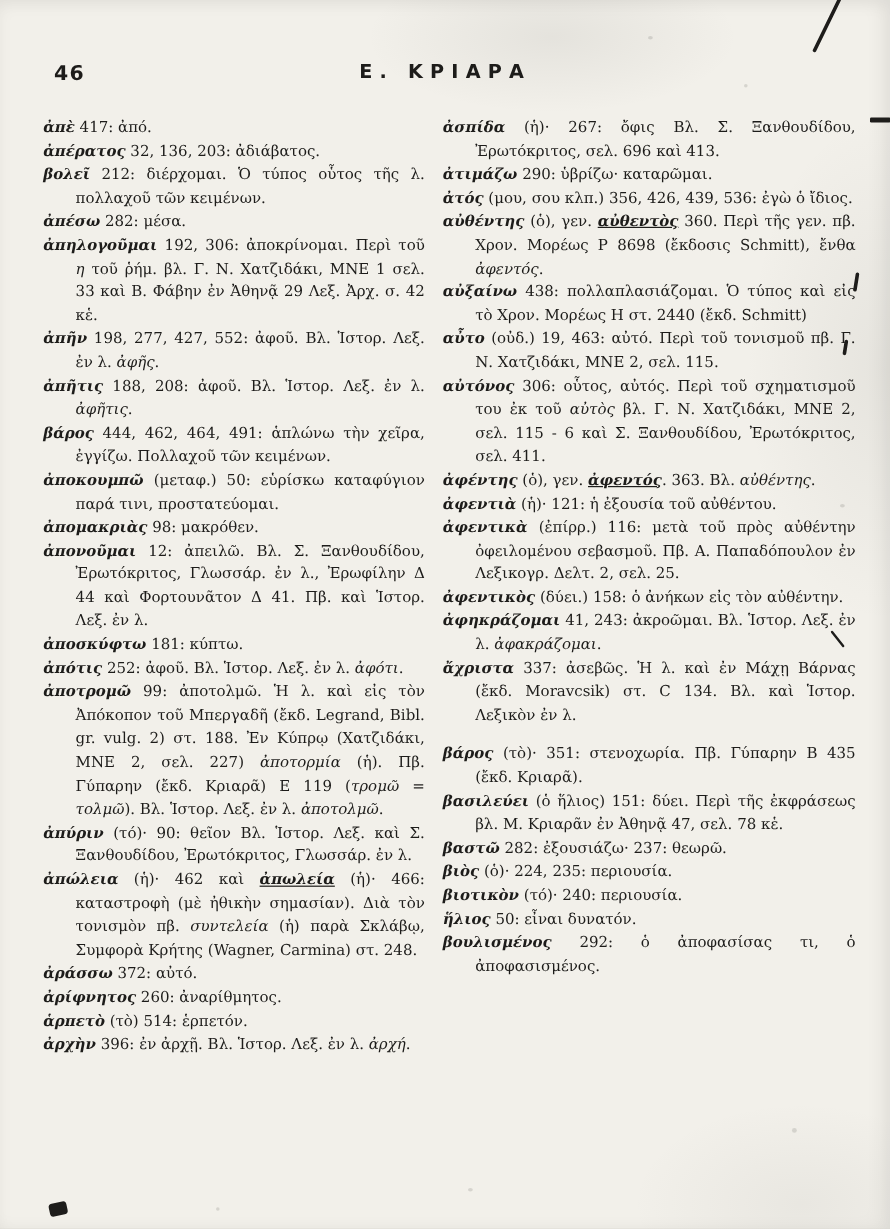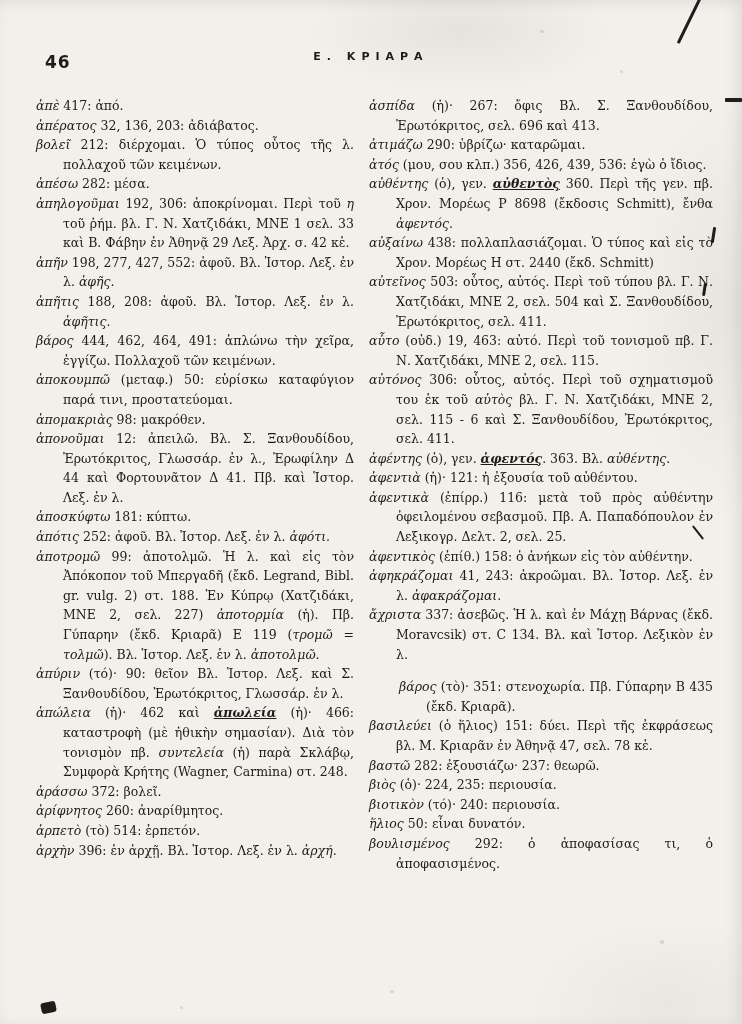--- a/index.html
+++ b/index.html
@@ -19,37 +19,37 @@
   }
   .header{position:absolute;top:50px;left:0;right:0;height:26px;}
   .page-num{
     position:absolute;left:45px;top:2px;
     font-size:17px;letter-spacing:1px;
     font-family:"DejaVu Sans", sans-serif;font-weight:600;
   }
   .running-title{
     text-align:center;
     font-family:"DejaVu Sans", sans-serif;
-    font-size:11px;letter-spacing:6px;font-weight:600;
+    font-size:16px;letter-spacing:6px;font-weight:600;
   }
   .cols{
     position:absolute;top:96px;left:36px;right:26px;
     display:flex;gap:15px;
   }
   .col{font-size:12.5px;line-height:19.6px;}
   .col-left{width:318px;}
   .col-right{width:344px;}
   p.entry{
     margin:0;
     text-align:justify;
     padding-left:27px;
     text-indent:-27px;
   }
-  p.section-break{margin-top:13px;margin-left:30px;}
-  .seg-h{font-weight:normal;font-style:italic;}
+  p.section-break{margin-top:13px;}
+  .seg-h{font-weight:bold;font-style:italic;}
   .seg-b{font-weight:bold;font-style:italic;text-decoration:underline;}
   .seg-i{font-style:italic;}
   
   .artifact{position:absolute;background:#1e1d1b;}
   .art-corner{left:688px;top:-6px;width:3px;height:52px;transform:rotate(26deg);border-radius:2px;}
   .art-dash{left:725px;top:98px;width:17px;height:4px;border-radius:1px;}
   .art-tick1{left:712px;top:227px;width:3px;height:16px;transform:rotate(9deg);border-radius:2px;}
   .art-tick2{left:703px;top:283px;width:3px;height:13px;transform:rotate(9deg);border-radius:2px;}
   .art-slash{left:697px;top:524px;width:2px;height:17px;transform:rotate(-38deg);border-radius:1px;}
   .art-blob{left:41px;top:1002px;width:15px;height:11px;border-radius:3px;transform:rotate(-12deg);}
@@ -76,38 +76,37 @@
         <p class="entry"><span class="seg-h">ἀπῆτις</span><span class="seg-n"> 188, 208: ἀφοῦ. Βλ. Ἱστορ. Λεξ. ἐν λ. </span><span class="seg-i">ἀφῆτις</span><span class="seg-n">.</span></p>
         <p class="entry"><span class="seg-h">βάρος</span><span class="seg-n"> 444, 462, 464, 491: ἁπλώνω τὴν χεῖρα, ἐγγίζω. Πολλαχοῦ τῶν κειμένων.</span></p>
         <p class="entry"><span class="seg-h">ἀποκουμπῶ</span><span class="seg-n"> (μεταφ.) 50: εὑρίσκω καταφύγιον παρά τινι, προστατεύομαι.</span></p>
         <p class="entry"><span class="seg-h">ἀπομακριὰς</span><span class="seg-n"> 98: μακρόθεν.</span></p>
         <p class="entry"><span class="seg-h">ἀπονοῦμαι</span><span class="seg-n"> 12: ἀπειλῶ. Βλ. Σ. Ξανθουδίδου, Ἐρωτόκριτος, Γλωσσάρ. ἐν λ., Ἐρωφίλην Δ 44 καὶ Φορτουνᾶτον Δ 41. Πβ. καὶ Ἱστορ. Λεξ. ἐν λ.</span></p>
         <p class="entry"><span class="seg-h">ἀποσκύφτω</span><span class="seg-n"> 181: κύπτω.</span></p>
         <p class="entry"><span class="seg-h">ἀπότις</span><span class="seg-n"> 252: ἀφοῦ. Βλ. Ἱστορ. Λεξ. ἐν λ. </span><span class="seg-i">ἀφότι</span><span class="seg-n">.</span></p>
         <p class="entry"><span class="seg-h">ἀποτρομῶ</span><span class="seg-n"> 99: ἀποτολμῶ. Ἡ λ. καὶ εἰς τὸν Ἀπόκοπον τοῦ Μπεργαδῆ (ἔκδ. Legrand, Bibl. gr. vulg. 2) στ. 188. Ἐν Κύπρῳ (Χατζιδάκι, ΜΝΕ 2, σελ. 227) </span><span class="seg-i">ἀποτορμία</span><span class="seg-n"> (ἡ). Πβ. Γύπαρην (ἔκδ. Κριαρᾶ) Ε 119 (</span><span class="seg-i">τρομῶ</span><span class="seg-n"> = </span><span class="seg-i">τολμῶ</span><span class="seg-n">). Βλ. Ἱστορ. Λεξ. ἐν λ. </span><span class="seg-i">ἀποτολμῶ</span><span class="seg-n">.</span></p>
         <p class="entry"><span class="seg-h">ἀπύριν</span><span class="seg-n"> (τό)· 90: θεῖον Βλ. Ἱστορ. Λεξ. καὶ Σ. Ξανθουδίδου, Ἐρωτόκριτος, Γλωσσάρ. ἐν λ.</span></p>
         <p class="entry"><span class="seg-h">ἀπώλεια</span><span class="seg-n"> (ἡ)· 462 καὶ </span><span class="seg-b">ἀπωλεία</span><span class="seg-n"> (ἡ)· 466: καταστροφὴ (μὲ ἠθικὴν σημασίαν). Διὰ τὸν τονισμὸν πβ. </span><span class="seg-i">συντελεία</span><span class="seg-n"> (ἡ) παρὰ Σκλάβῳ, Συμφορὰ Κρήτης (Wagner, Carmina) στ. 248.</span></p>
-        <p class="entry"><span class="seg-h">ἀράσσω</span><span class="seg-n"> 372: βολεῖ.</span></p>
+        <p class="entry"><span class="seg-h">ἀράσσω</span><span class="seg-n"> 372: αὐτό.</span></p>
         <p class="entry"><span class="seg-h">ἀρίφνητος</span><span class="seg-n"> 260: ἀναρίθμητος.</span></p>
         <p class="entry"><span class="seg-h">ἁρπετὸ</span><span class="seg-n"> (τὸ) 514: ἑρπετόν.</span></p>
         <p class="entry"><span class="seg-h">ἀρχὴν</span><span class="seg-n"> 396: ἐν ἀρχῇ. Βλ. Ἱστορ. Λεξ. ἐν λ. </span><span class="seg-i">ἀρχή</span><span class="seg-n">.</span></p>
       </div>
     <div class="col col-right" id="col-right">
         <p class="entry"><span class="seg-h">ἀσπίδα</span><span class="seg-n"> (ἡ)· 267: ὄφις Βλ. Σ. Ξανθουδίδου, Ἐρωτόκριτος, σελ. 696 καὶ 413.</span></p>
         <p class="entry"><span class="seg-h">ἀτιμάζω</span><span class="seg-n"> 290: ὑβρίζω· καταρῶμαι.</span></p>
         <p class="entry"><span class="seg-h">ἀτός</span><span class="seg-n"> (μου, σου κλπ.) 356, 426, 439, 536: ἐγὼ ὁ ἴδιος.</span></p>
         <p class="entry"><span class="seg-h">αὐθέντης</span><span class="seg-n"> (ὁ), γεν. </span><span class="seg-b">αὐθεντὸς</span><span class="seg-n"> 360. Περὶ τῆς γεν. πβ. Χρον. Μορέως Ρ 8698 (ἔκδοσις Schmitt), ἔνθα </span><span class="seg-i">ἀφεντός</span><span class="seg-n">.</span></p>
         <p class="entry"><span class="seg-h">αὐξαίνω</span><span class="seg-n"> 438: πολλαπλασιάζομαι. Ὁ τύπος καὶ εἰς τὸ Χρον. Μορέως Η στ. 2440 (ἔκδ. Schmitt)</span></p>
-        <p class="entry"><span class="seg-h">αὐτεῖνος</span><span class="seg-n"> 503: οὗτος, αὐτός. Περὶ τοῦ τύπου βλ. Γ. Ν. Χατζιδάκι, ΜΝΕ 2, σελ. 504 καὶ Σ. Ξανθουδίδου, Ἐρωτόκριτος, σελ. 411.</span></p>
         <p class="entry"><span class="seg-h">αὖτο</span><span class="seg-n"> (οὐδ.) 19, 463: αὐτό. Περὶ τοῦ τονισμοῦ πβ. Γ. Ν. Χατζιδάκι, ΜΝΕ 2, σελ. 115.</span></p>
         <p class="entry"><span class="seg-h">αὐτόνος</span><span class="seg-n"> 306: οὗτος, αὐτός. Περὶ τοῦ σχηματισμοῦ του ἐκ τοῦ </span><span class="seg-i">αὐτὸς</span><span class="seg-n"> βλ. Γ. Ν. Χατζιδάκι, ΜΝΕ 2, σελ. 115 - 6 καὶ Σ. Ξανθουδίδου, Ἐρωτόκριτος, σελ. 411.</span></p>
         <p class="entry"><span class="seg-h">ἀφέντης</span><span class="seg-n"> (ὁ), γεν. </span><span class="seg-b">ἀφεντός</span><span class="seg-n">. 363. Βλ. </span><span class="seg-i">αὐθέντης</span><span class="seg-n">.</span></p>
         <p class="entry"><span class="seg-h">ἀφεντιὰ</span><span class="seg-n"> (ἡ)· 121: ἡ ἐξουσία τοῦ αὐθέντου.</span></p>
         <p class="entry"><span class="seg-h">ἀφεντικὰ</span><span class="seg-n"> (ἐπίρρ.) 116: μετὰ τοῦ πρὸς αὐθέντην ὀφειλομένου σεβασμοῦ. Πβ. Α. Παπαδόπουλον ἐν Λεξικογρ. Δελτ. 2, σελ. 25.</span></p>
-        <p class="entry"><span class="seg-h">ἀφεντικὸς</span><span class="seg-n"> (ἐπίθ.) 158: ὁ ἀνήκων εἰς τὸν αὐθέντην.</span></p>
+        <p class="entry"><span class="seg-h">ἀφεντικὸς</span><span class="seg-n"> (δύει.) 158: ὁ ἀνήκων εἰς τὸν αὐθέντην.</span></p>
         <p class="entry"><span class="seg-h">ἀφηκράζομαι</span><span class="seg-n"> 41, 243: ἀκροῶμαι. Βλ. Ἱστορ. Λεξ. ἐν λ. </span><span class="seg-i">ἀφακράζομαι</span><span class="seg-n">.</span></p>
         <p class="entry"><span class="seg-h">ἄχριστα</span><span class="seg-n"> 337: ἀσεβῶς. Ἡ λ. καὶ ἐν Μάχῃ Βάρνας (ἔκδ. Moravcsik) στ. C 134. Βλ. καὶ Ἱστορ. Λεξικὸν ἐν λ.</span></p>
         <p class="entry section-break"><span class="seg-h">βάρος</span><span class="seg-n"> (τὸ)· 351: στενοχωρία. Πβ. Γύπαρην Β 435 (ἔκδ. Κριαρᾶ).</span></p>
         <p class="entry"><span class="seg-h">βασιλεύει</span><span class="seg-n"> (ὁ ἥλιος) 151: δύει. Περὶ τῆς ἐκφράσεως βλ. Μ. Κριαρᾶν ἐν Ἀθηνᾷ 47, σελ. 78 κἑ.</span></p>
         <p class="entry"><span class="seg-h">βαστῶ</span><span class="seg-n"> 282: ἐξουσιάζω· 237: θεωρῶ.</span></p>
         <p class="entry"><span class="seg-h">βιὸς</span><span class="seg-n"> (ὁ)· 224, 235: περιουσία.</span></p>
         <p class="entry"><span class="seg-h">βιοτικὸν</span><span class="seg-n"> (τό)· 240: περιουσία.</span></p>
         <p class="entry"><span class="seg-h">ἥλιος</span><span class="seg-n"> 50: εἶναι δυνατόν.</span></p>
         <p class="entry"><span class="seg-h">βουλισμένος</span><span class="seg-n"> 292: ὁ ἀποφασίσας τι, ὁ ἀποφασισμένος.</span></p>
       </div>

